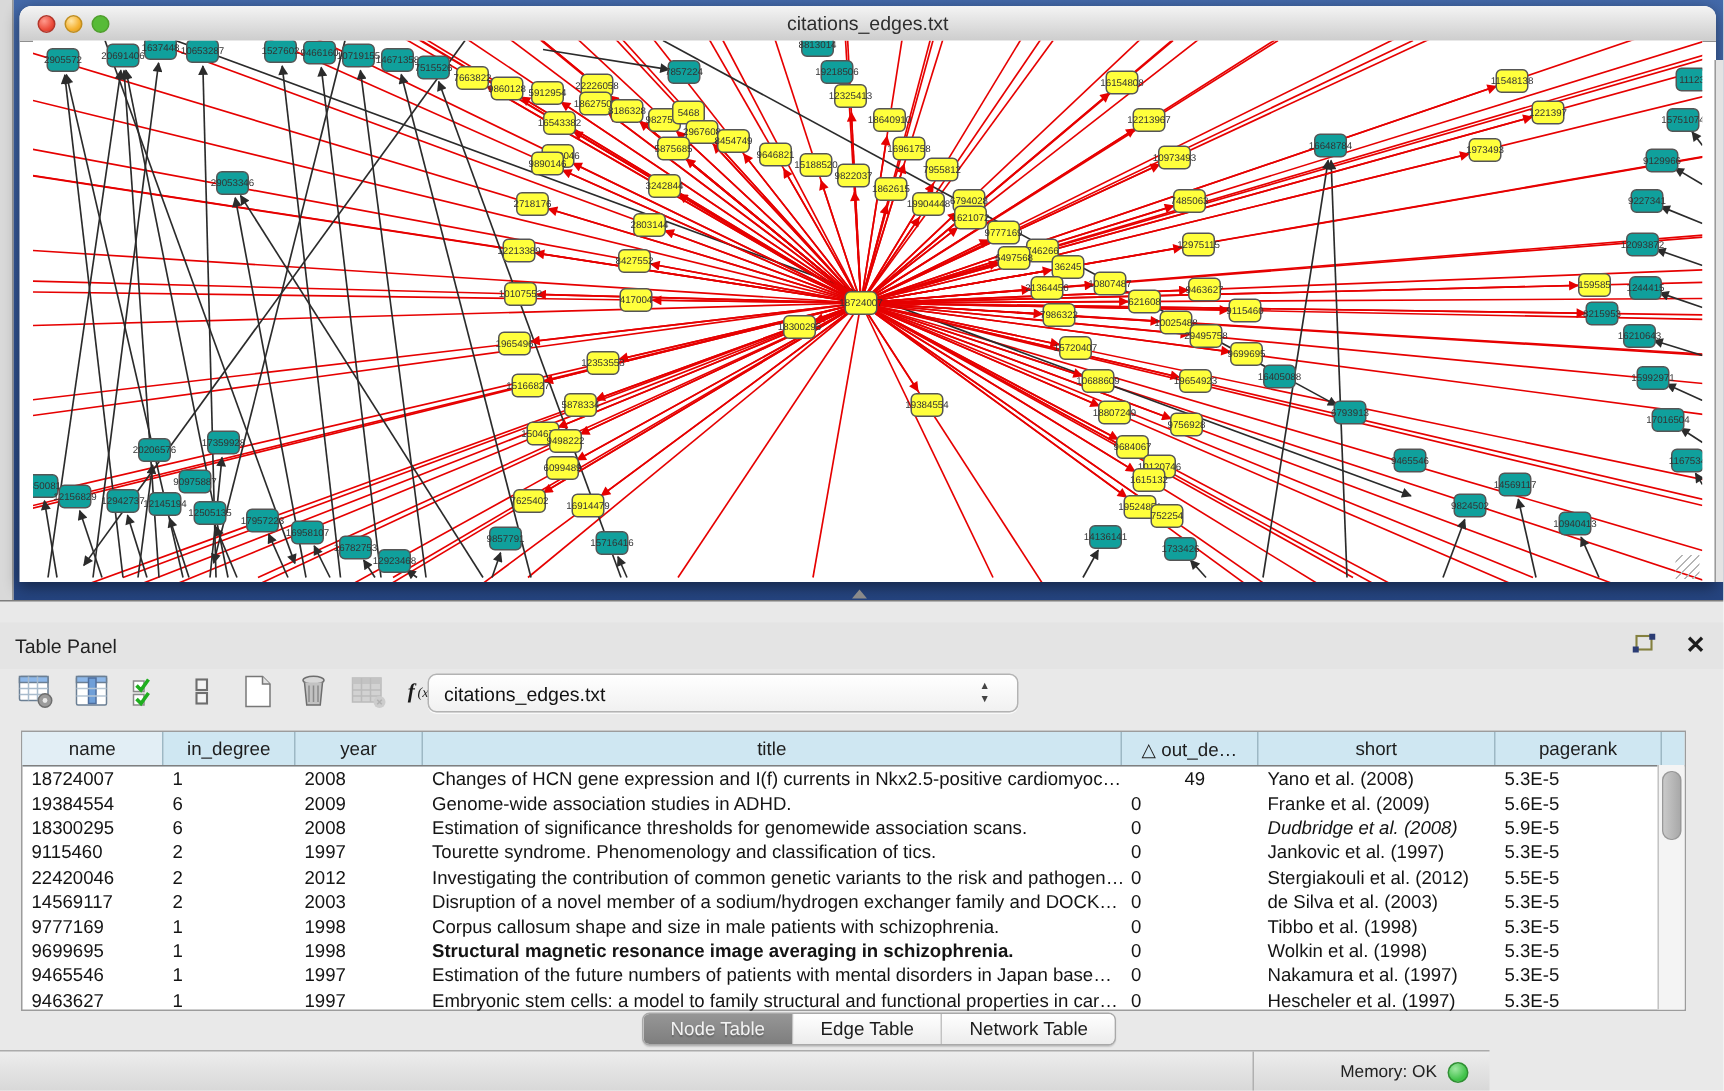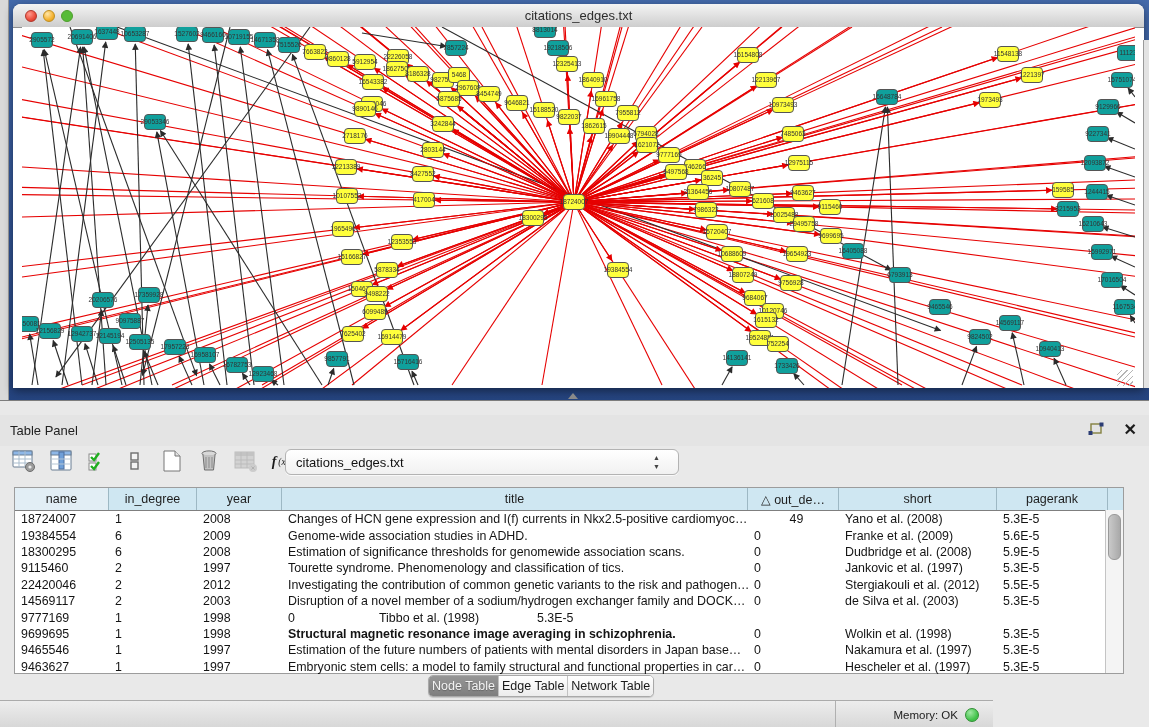--- a/index.html
+++ b/index.html
@@ -45,21 +45,21 @@
       display:flex;align-items:center;justify-content:center;white-space:nowrap;overflow:hidden;}
   .th.first{background:#e2eef5;}
   .trow{display:flex;height:16.4px;align-items:center;}
   .td{box-sizing:border-box;padding-left:6px;font-size:12.4px;color:#141414;white-space:nowrap;overflow:hidden;}
   .vscroll{position:absolute;right:0;top:22px;bottom:0;width:17px;background:#f4f4f4;border-left:1px solid #c4c4c4;}
   .vthumb{position:absolute;left:2px;top:4px;width:11px;height:44px;border-radius:6px;
           background:linear-gradient(90deg,#c9c9c9,#a9a9a9);border:1px solid #999;}
   
   .tabs{position:absolute;left:428px;top:274px;height:20px;display:flex;border:1px solid #a9a9a9;border-radius:5px;
         overflow:hidden;background:#fff;box-shadow:0 1px 1px rgba(0,0,0,.15);}
-  .seg{padding:0 3px;font-size:12.5px;line-height:20px;color:#1a1a1a;background:linear-gradient(180deg,#ffffff,#ececec);
+  .seg{padding:0 18px;font-size:12.5px;line-height:20px;color:#1a1a1a;background:linear-gradient(180deg,#ffffff,#ececec);
        border-right:1px solid #c2c2c2;white-space:nowrap;text-align:center;}
   .seg:last-child{border-right:none;}
   .seg.sel{background:linear-gradient(180deg,#969696,#7e7e7e);color:#f3f3f3;text-shadow:0 1px 1px rgba(0,0,0,.25);}
   
   .statusbar{position:absolute;left:0;top:700px;width:993px;height:27px;
              background:linear-gradient(180deg,#ededed,#d7d7d7);border-top:1px solid #ababab;}
   .mem-cell{position:absolute;right:8px;top:0;height:100%;width:150px;border-left:1px solid #b0b0b0;
             display:flex;align-items:center;justify-content:flex-end;gap:7px;padding-right:6px;box-sizing:border-box;}
   .mem-label{font-size:11.5px;color:#222;}
   .mem-dot{width:14px;height:14px;border-radius:50%;border:1px solid #2f8f33;box-sizing:border-box;}
@@ -920,21 +920,21 @@
           <div class="td" style="width: 91px;">0</div>
           <div class="td" style="width: 158px;">Franke et al. (2009)</div>
           <div class="td" style="width: 111px;">5.6E-5</div>
         </div>
         <div class="trow">
           <div class="td" style="width: 94px;">18300295</div>
           <div class="td" style="width: 88px;">6</div>
           <div class="td" style="width: 85px;">2008</div>
           <div class="td" style="width: 466px;">Estimation of significance thresholds for genomewide association scans.</div>
           <div class="td" style="width: 91px;">0</div>
-          <div class="td" style="width: 158px;">Dudbridge et al. (2008)</div>
+          <div class="td" style="width: 158px; font-style: italic;">Dudbridge et al. (2008)</div>
           <div class="td" style="width: 111px;">5.9E-5</div>
         </div>
         <div class="trow">
           <div class="td" style="width: 94px;">9115460</div>
           <div class="td" style="width: 88px;">2</div>
           <div class="td" style="width: 85px;">1997</div>
           <div class="td" style="width: 466px;">Tourette syndrome. Phenomenology and classification of tics.</div>
           <div class="td" style="width: 91px;">0</div>
           <div class="td" style="width: 158px;">Jankovic et al. (1997)</div>
           <div class="td" style="width: 111px;">5.3E-5</div>
@@ -954,20 +954,21 @@
           <div class="td" style="width: 85px;">2003</div>
           <div class="td" style="width: 466px;">Disruption of a novel member of a sodium/hydrogen exchanger family and DOCK…</div>
           <div class="td" style="width: 91px;">0</div>
           <div class="td" style="width: 158px;">de Silva et al. (2003)</div>
           <div class="td" style="width: 111px;">5.3E-5</div>
         </div>
         <div class="trow">
           <div class="td" style="width: 94px;">9777169</div>
           <div class="td" style="width: 88px;">1</div>
           <div class="td" style="width: 85px;">1998</div>
+          <div class="td" style="width: 466px;">Corpus callosum shape and size in male patients with schizophrenia.</div>
           <div class="td" style="width: 91px;">0</div>
           <div class="td" style="width: 158px;">Tibbo et al. (1998)</div>
           <div class="td" style="width: 111px;">5.3E-5</div>
         </div>
         <div class="trow">
           <div class="td" style="width: 94px;">9699695</div>
           <div class="td" style="width: 88px;">1</div>
           <div class="td" style="width: 85px;">1998</div>
           <div class="td" style="width: 466px; font-weight: bold;">Structural magnetic resonance image averaging in schizophrenia.</div>
           <div class="td" style="width: 91px;">0</div>

